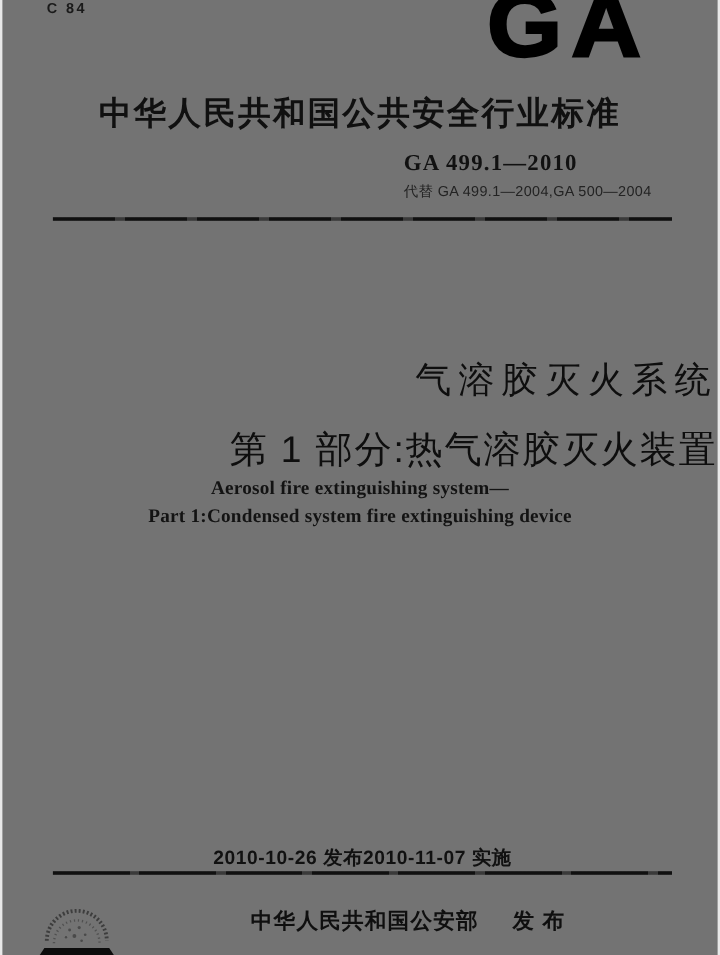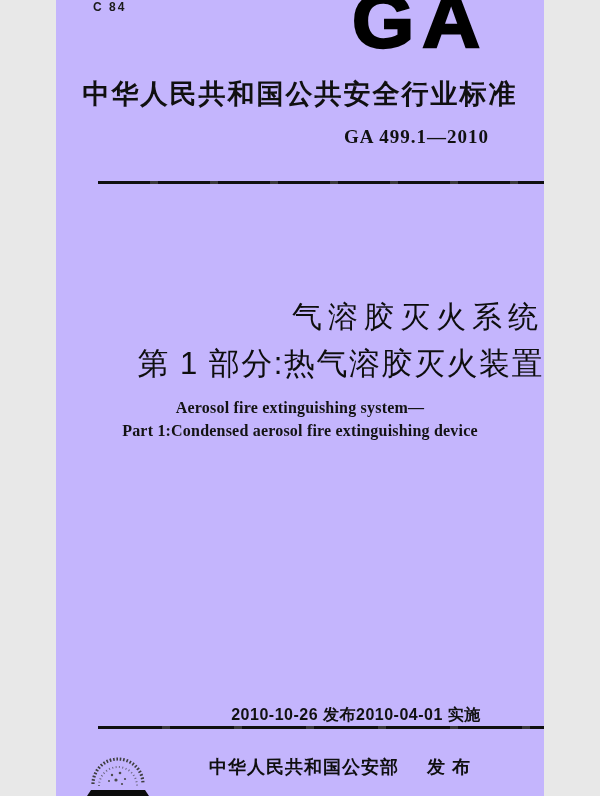--- a/index.html
+++ b/index.html
@@ -1,18 +1,18 @@
 <!DOCTYPE html>
 <html><head>
 <meta charset="utf-8">
 <style>
   html,body{margin:0;padding:0;background:#e8e8e8;}
   .page{
-    position:relative;width:488px;height:796px;margin:0 auto;
-    background:#c4b5fd;overflow:hidden;color:#161616;
+    position:relative;width:596px;height:796px;margin:0 auto;
+    background:#737373;overflow:hidden;color:#161616;
     font-family:"Liberation Sans", sans-serif;
   }
   .doc-class{
     position:absolute;left:37px;top:0px;
     font-size:12px;font-weight:bold;letter-spacing:2px;color:#1a1a1a;
   }
   .ga-logo{
     position:absolute;right:56px;top:-17px;
     font-size:80px;font-weight:bold;letter-spacing:8px;line-height:1;
     color:#000;-webkit-text-stroke:2.5px #000;
@@ -37,21 +37,21 @@
   .rule{position:absolute;left:42px;width:516px;background:#1b1b1b;}
   .rule-top{top:181px;height:3px;
     background:repeating-linear-gradient(90deg,#101010 0 52px,#3a3a3a 52px 60px);}
   .rule-bottom{top:726px;height:2.5px;
     background:repeating-linear-gradient(90deg,#101010 0 64px,#3a3a3a 64px 72px);}
   .title-cn{
     position:absolute;top:297px;left:0;width:100%;text-align:right;
     font-weight:normal;color:#0e0e0e;white-space:nowrap;
   }
   .title-cn-line1{font-size:30px;letter-spacing:6px;}
-  .title-cn-line2{font-size:31px;letter-spacing:1.5px;margin-top:5px;}
+  .title-cn-line2{font-size:31px;letter-spacing:1.5px;margin-top:16px;}
   .title-en{
     position:absolute;top:396px;left:0;width:100%;text-align:center;
     font-family:"Liberation Serif", serif;font-weight:bold;
     font-size:16px;line-height:23px;color:#131313;letter-spacing:0.2px;
   }
   .dates-row{
     position:absolute;top:705px;left:42px;width:516px;
     display:flex;justify-content:center;align-items:baseline;
     font-size:16px;font-weight:bold;letter-spacing:0.5px;color:#111;
     white-space:nowrap;
@@ -71,41 +71,42 @@
 <div class="page">
 
   <div class="doc-class">C 84</div>
 
   <div class="ga-logo">GA</div>
 
   <div class="header-title">中华人民共和国公共安全行业标准</div>
 
   <div class="std-number-block">
     <div class="std-number">GA 499.1—2010</div>
+    <div class="replaces-note">代替 GA 499.1—2004,GA 500—2004</div>
   </div>
 
   <div class="rule rule-top"></div>
 
   <div class="title-cn">
     <div class="title-cn-line1">气溶胶灭火系统</div>
     <div class="title-cn-line2">第 1 部分:热气溶胶灭火装置</div>
   </div>
 
   <div class="title-en">
     <div>Aerosol fire extinguishing system—</div>
-    <div>Part 1:Condensed aerosol fire extinguishing device</div>
+    <div>Part 1:Condensed system fire extinguishing device</div>
   </div>
 
   <div class="dates-row">
     <div>
       <span>2010-10-26</span>
       <span>发布</span>
     </div>
     <div>
-      <span>2010-04-01</span>
+      <span>2010-11-07</span>
       <span>实施</span>
     </div>
   </div>
 
   <div class="rule rule-bottom"></div>
 
   <div class="publisher-row">
     <span>中华人民共和国公安部</span>
     <span>发 布</span>
   </div>

